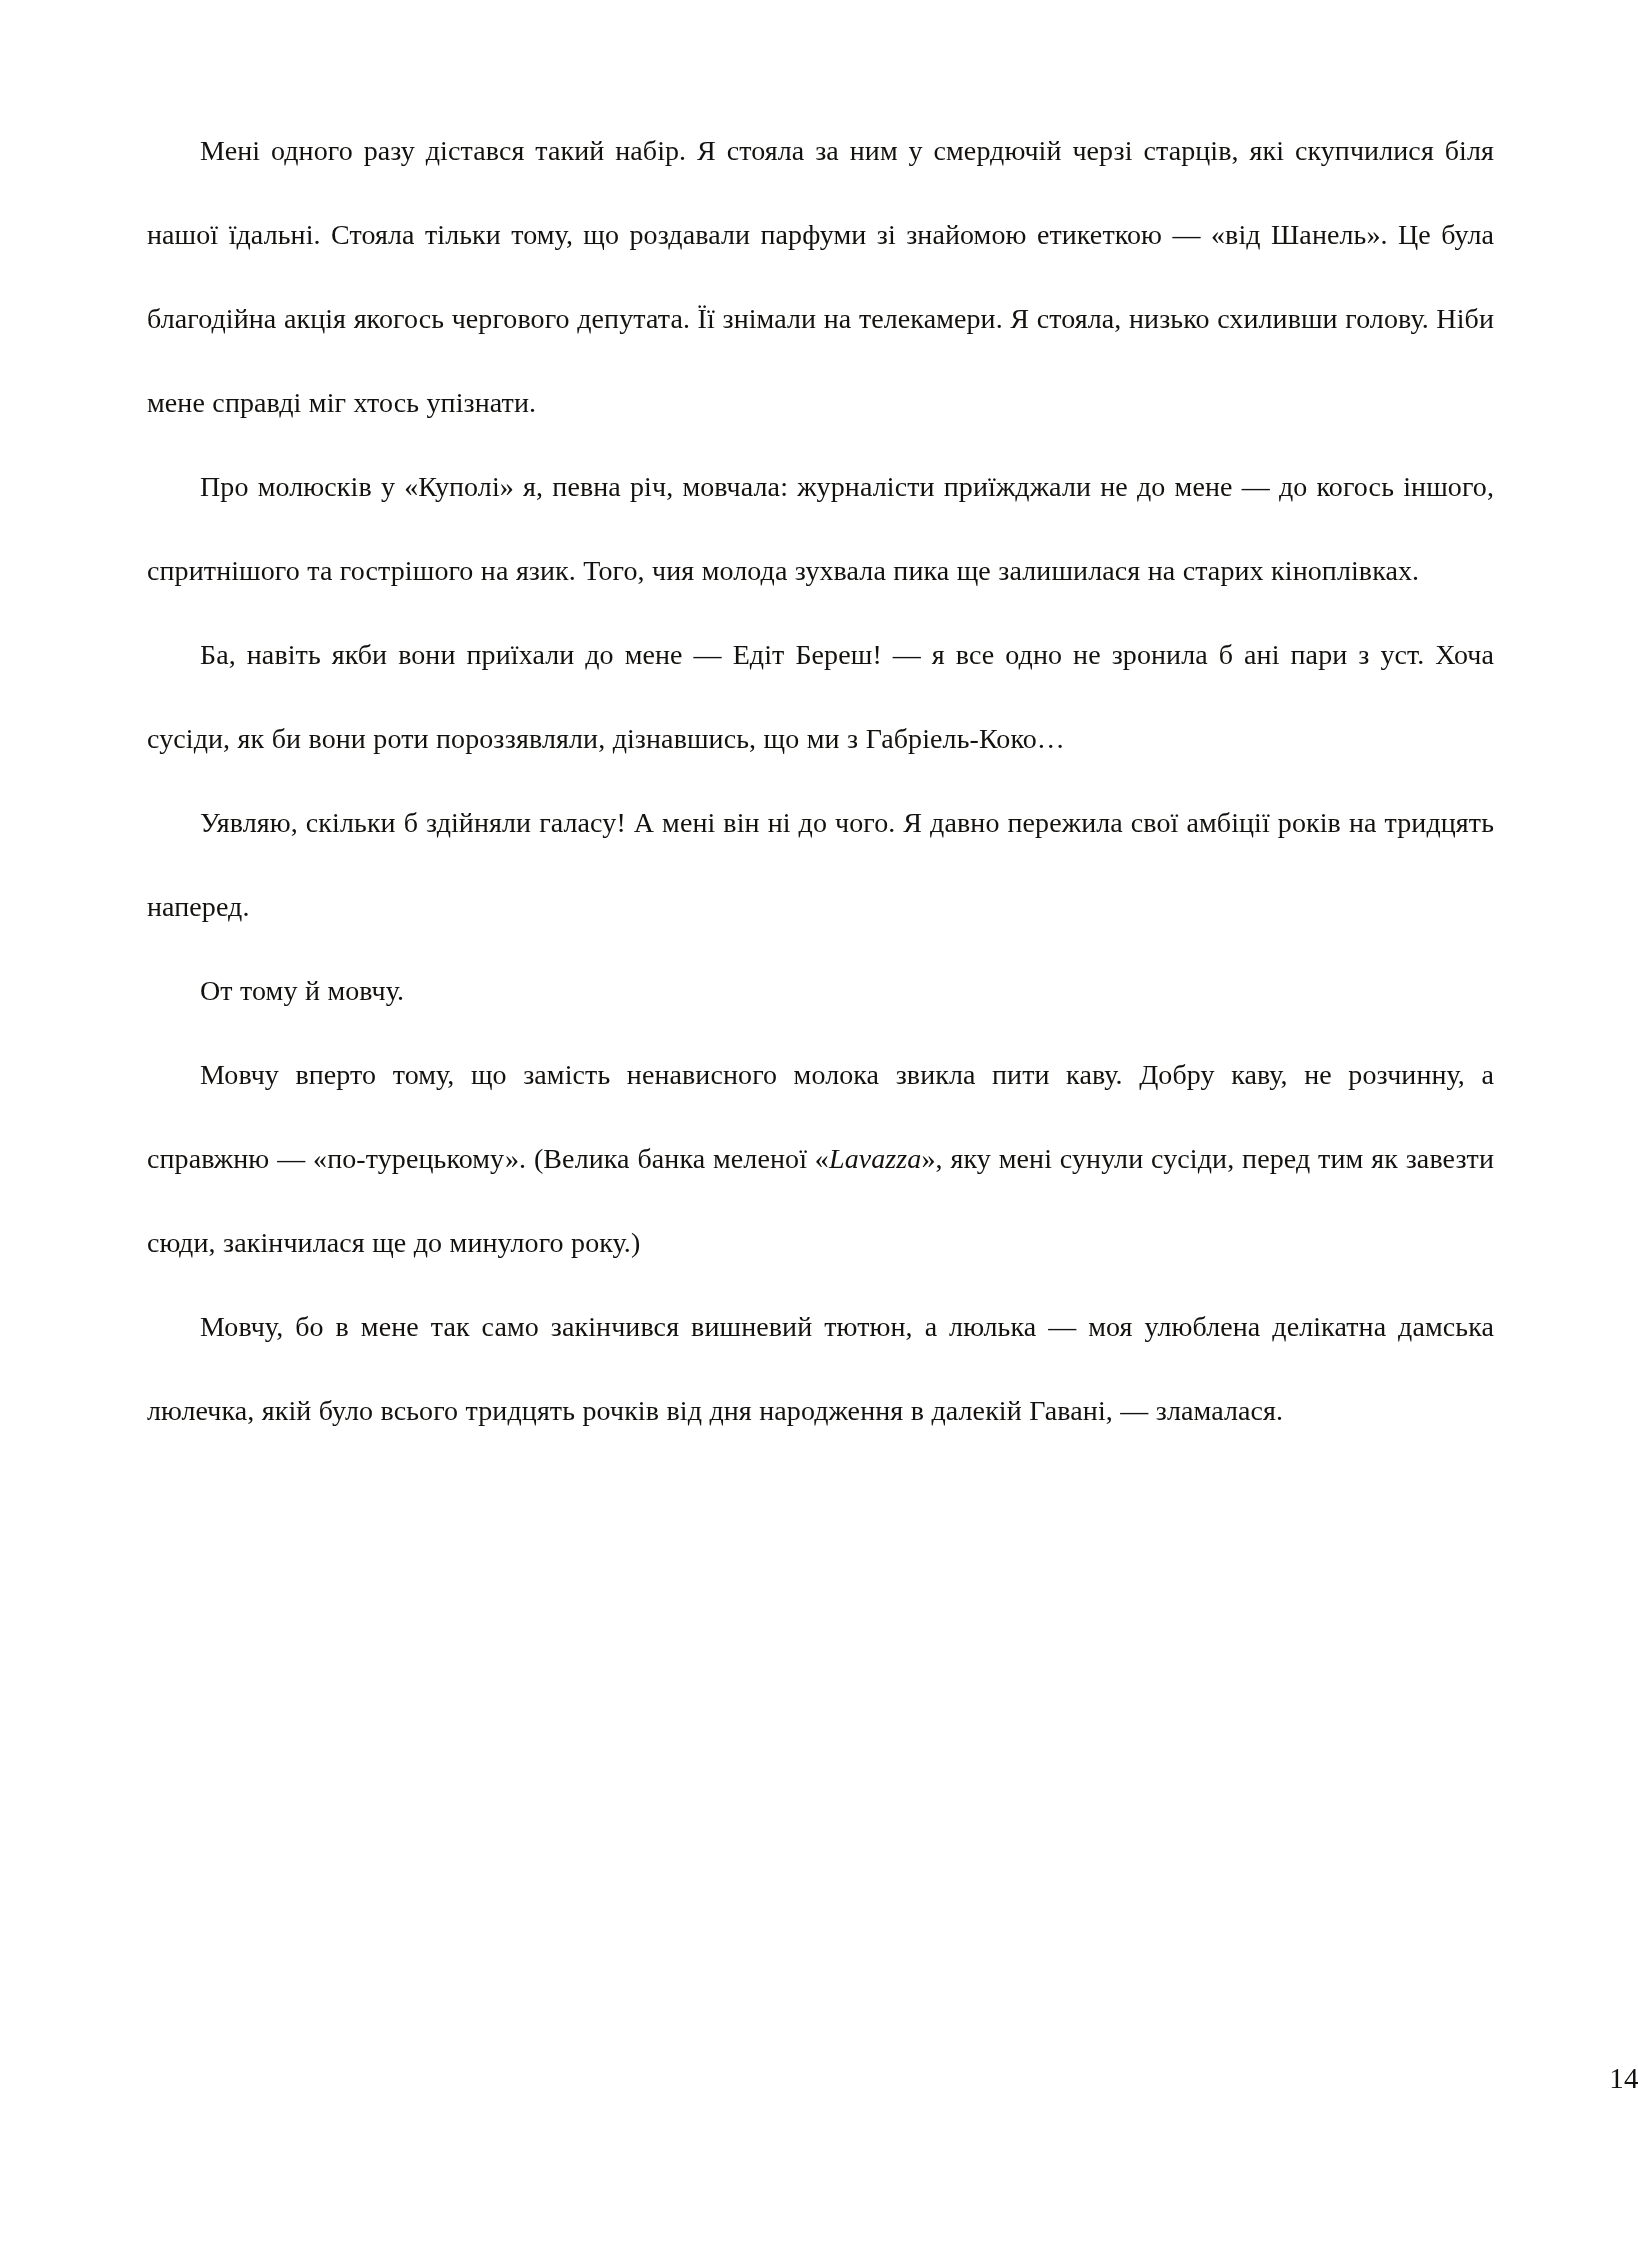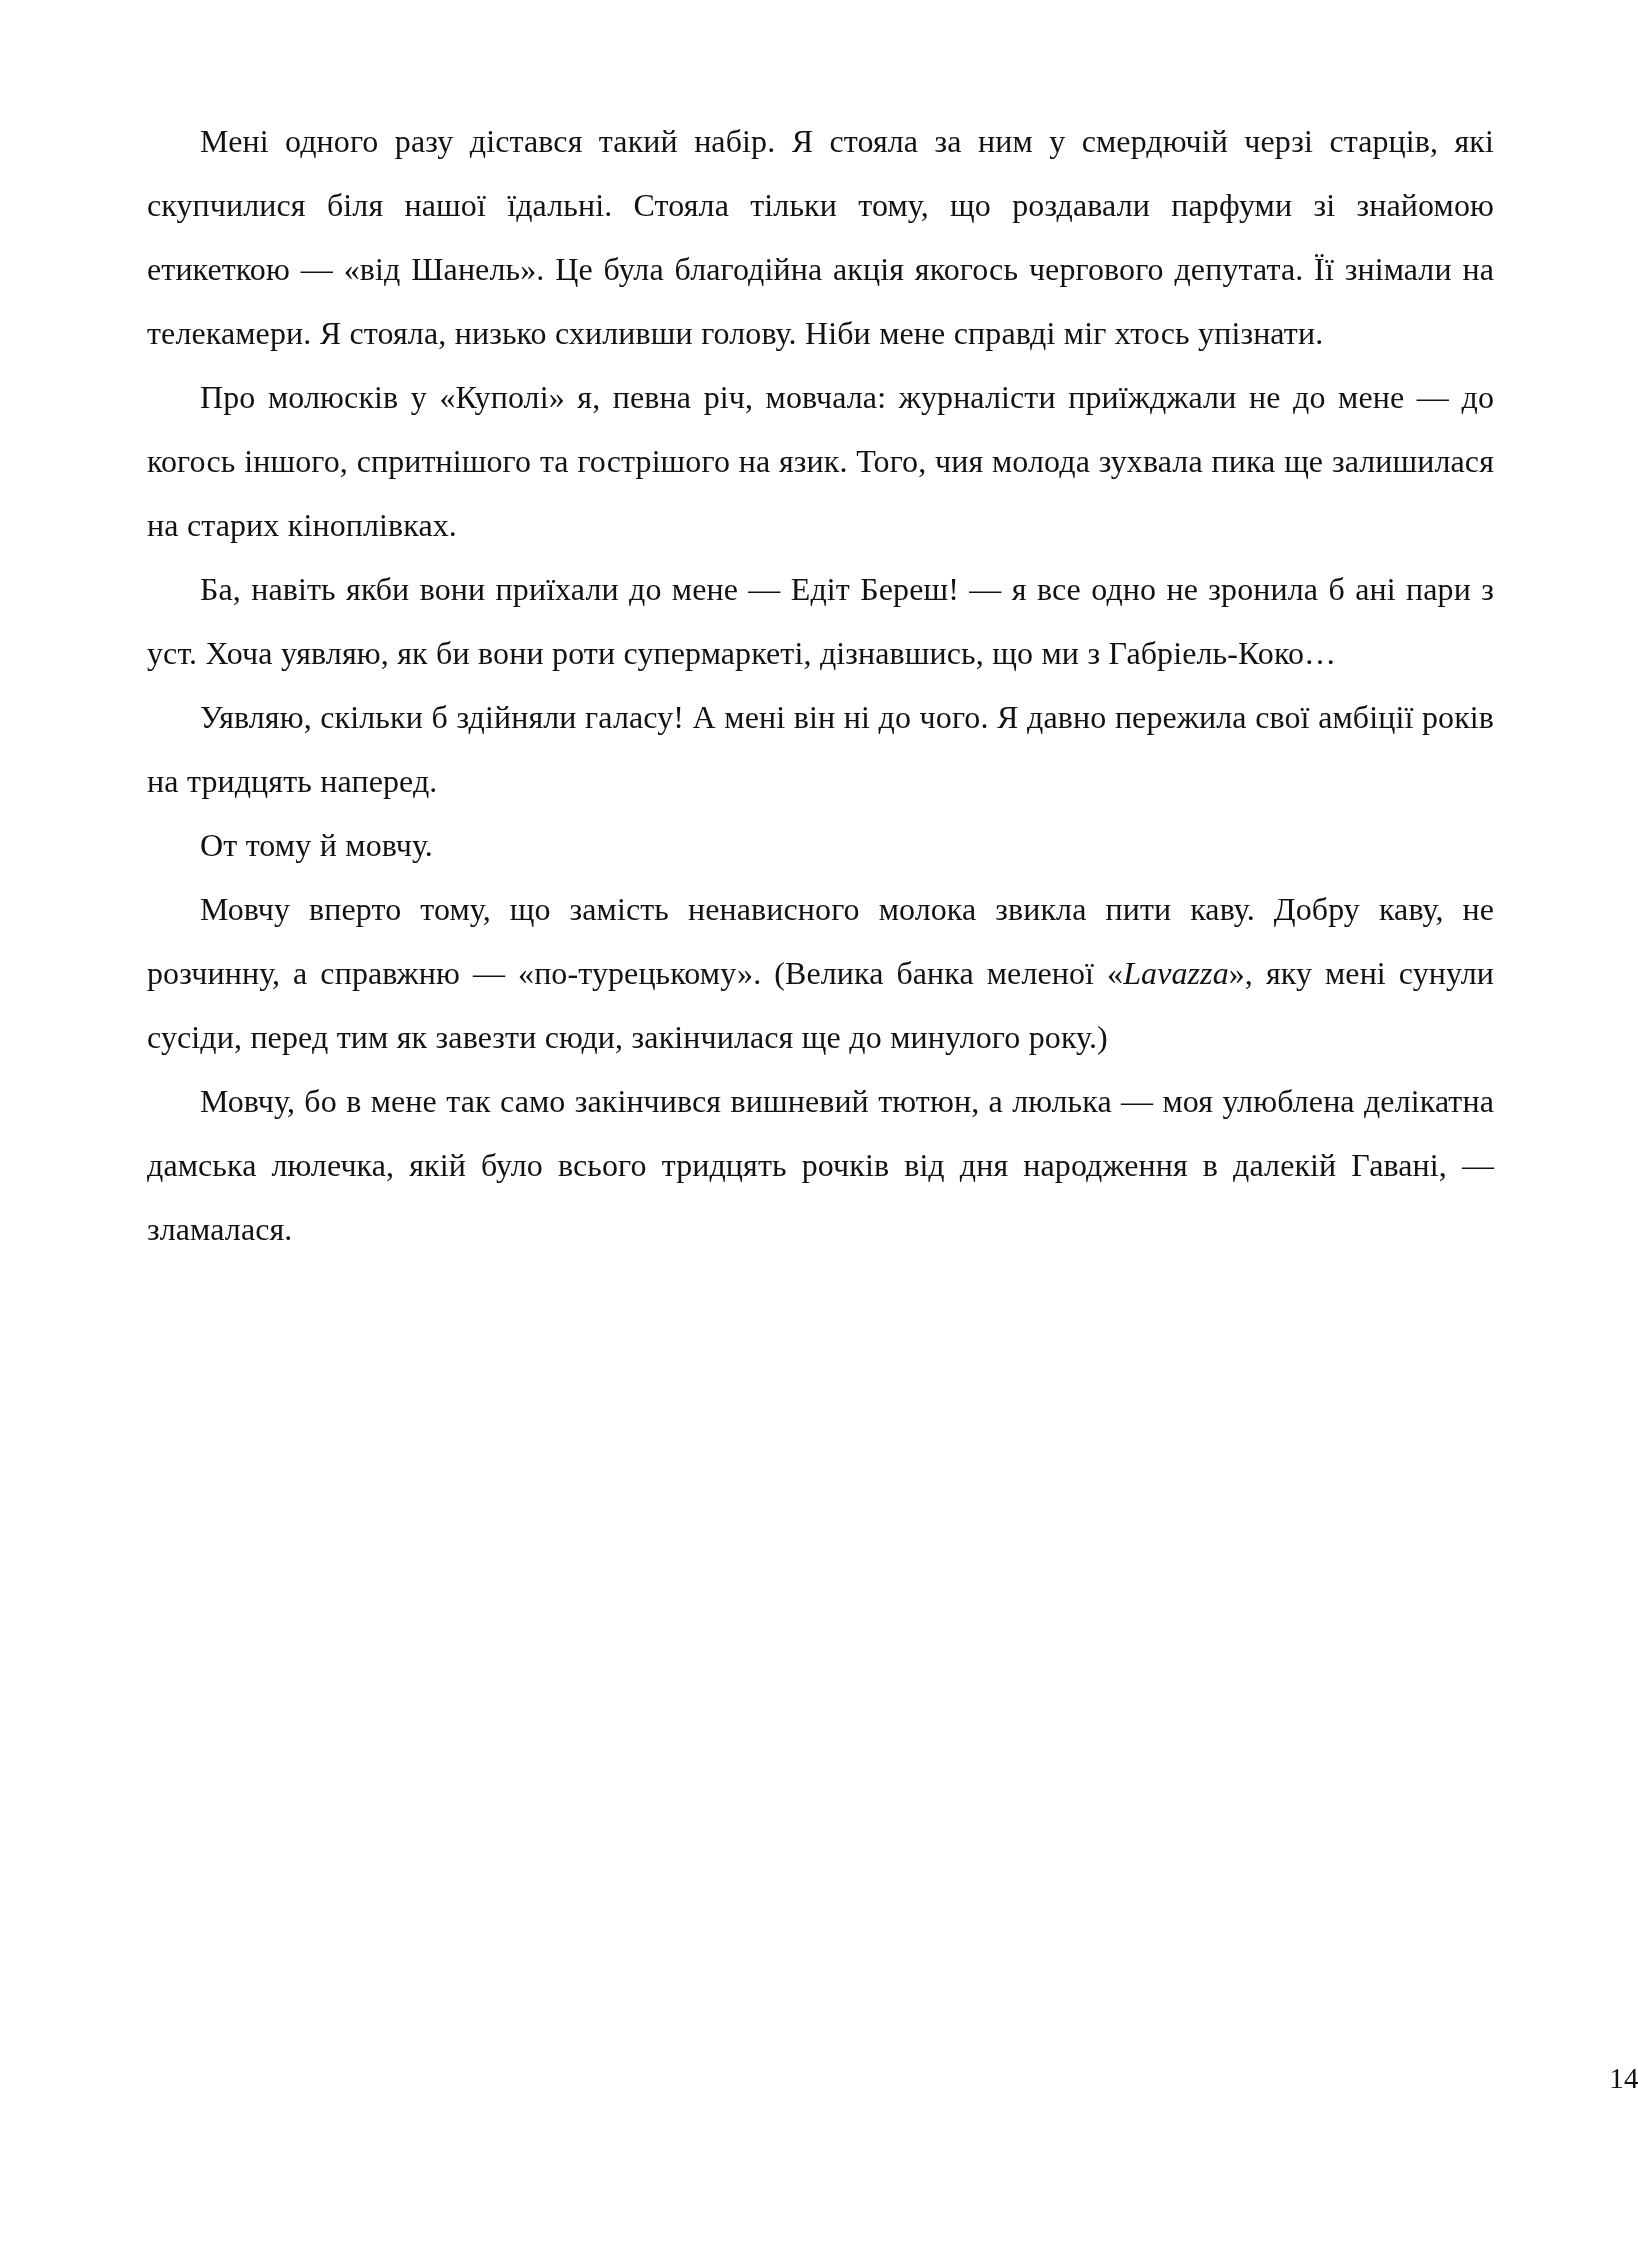--- a/index.html
+++ b/index.html
@@ -32,22 +32,22 @@
     left: 147px;
     top: 109px;
     width: 1347px;
   }
 
   p.para {
     margin: 0;
     text-align: justify;
     text-justify: inter-word;
     text-indent: 53px;
-    font-size: 32px;
-    line-height: 64px;
+    font-size: 28px;
+    line-height: 84px;
     letter-spacing: 0.1px;
     word-spacing: 0.3px;
     hyphens: manual;
     font-weight: 400;
   }
 
   p.para + p.para {
     margin-top: 0;
   }
 
@@ -71,21 +71,21 @@
 <body>
 
 <div class="page">
 
   <div class="textblock">
 
     <p class="para">Мені одного разу дістався такий набір. Я стояла за ним у смердючій черзі старців, які скупчилися біля нашої їдальні. Стояла тільки тому, що роздавали парфуми зі знайомою етикеткою — «від Шанель». Це була благодійна акція якогось чергового депутата. Її знімали на телекамери. Я стояла, низько схиливши голову. Ніби мене справді міг хтось упізнати.</p>
 
     <p class="para">Про молюсків у «Куполі» я, певна річ, мовчала: журналісти приїжджали не до мене — до когось іншого, спритнішого та гострішого на язик. Того, чия молода зухвала пика ще залишилася на старих кіноплівках.</p>
 
-    <p class="para">Ба, навіть якби вони приїхали до мене — Едіт Береш! — я все одно не зронила б ані пари з уст. Хоча уявляю, як би вони роти супермаркеті, дізнавшись, що ми з Габріель-Коко…</p>
+    <p class="para">Ба, навіть якби вони приїхали до мене — Едіт Береш! — я все одно не зронила б ані пари з уст. Хоча сусіди, як би вони роти пороззявляли, дізнавшись, що ми з Габріель-Коко…</p>
 
     <p class="para">Уявляю, скільки б здійняли галасу! А мені він ні до чого. Я давно пережила свої амбіції років на тридцять наперед.</p>
 
     <p class="para">От тому й мовчу.</p>
 
     <p class="para"><span>Мовчу вперто тому, що замість ненависного молока звикла пити каву. Добру каву, не розчинну, а справжню — «по-турецькому». (Велика банка меленої «</span><span class="brand-italic">Lavazza</span><span>», яку мені сунули сусіди, перед тим як завезти сюди, закінчилася ще до минулого року.)</span></p>
 
     <p class="para">Мовчу, бо в мене так само закінчився вишневий тютюн, а люлька — моя улюблена делікатна дамська люлечка, якій було всього тридцять рочків від дня народження в далекій Гавані, — зламалася.</p>
 
 

